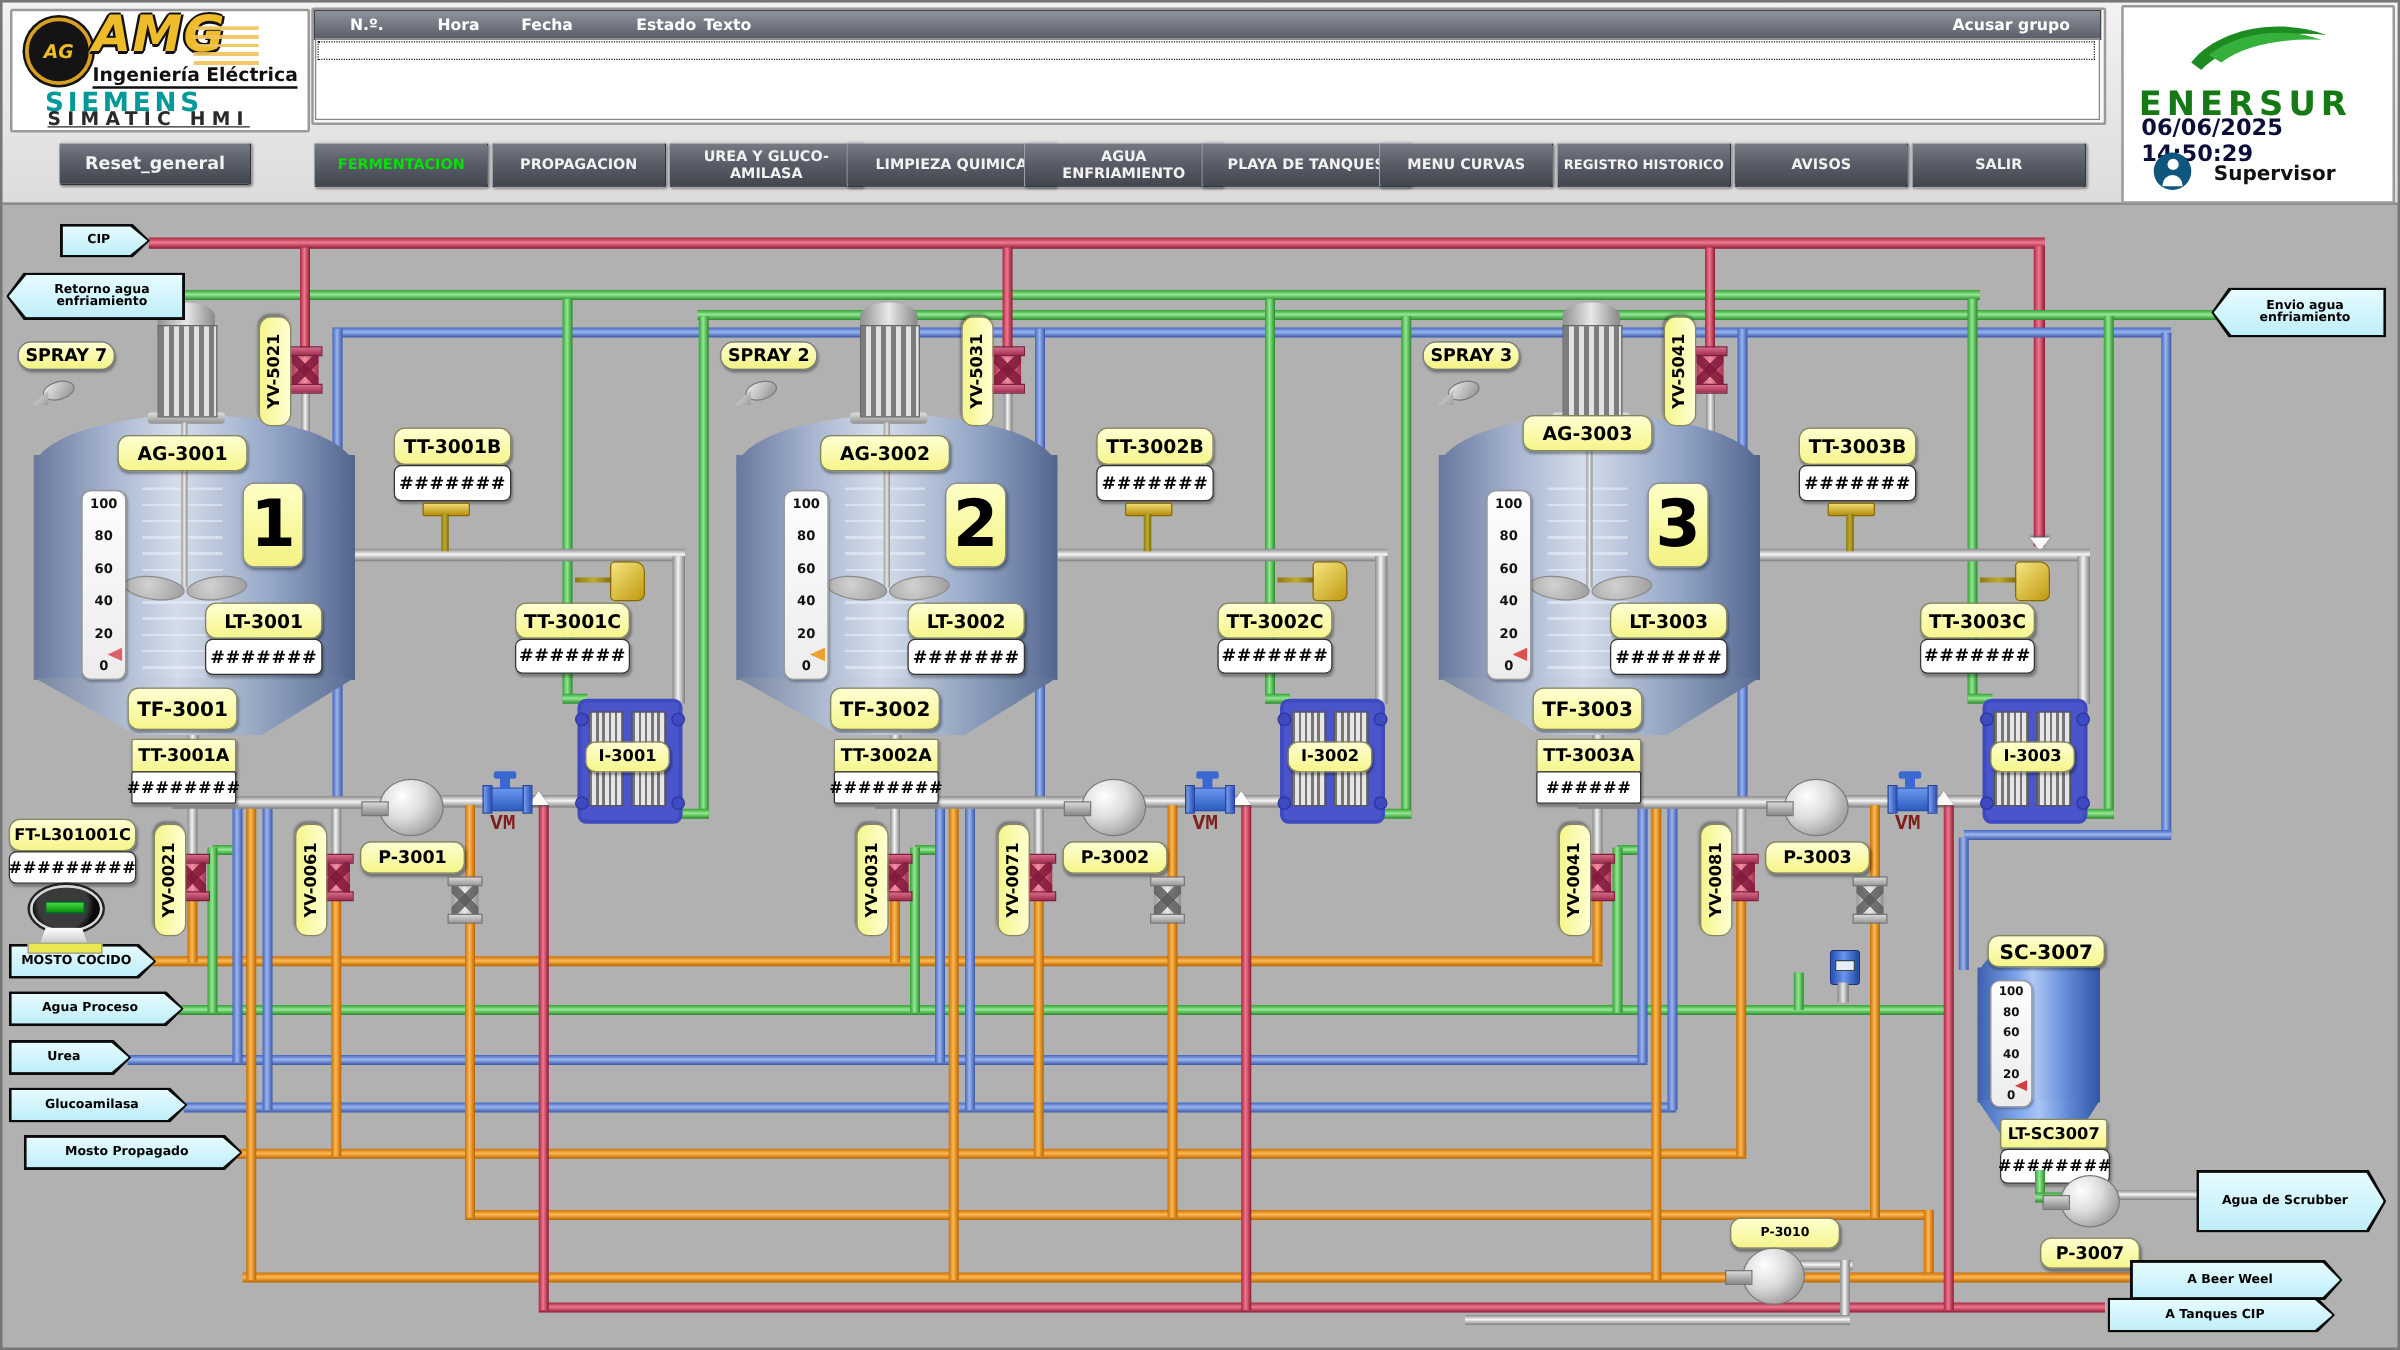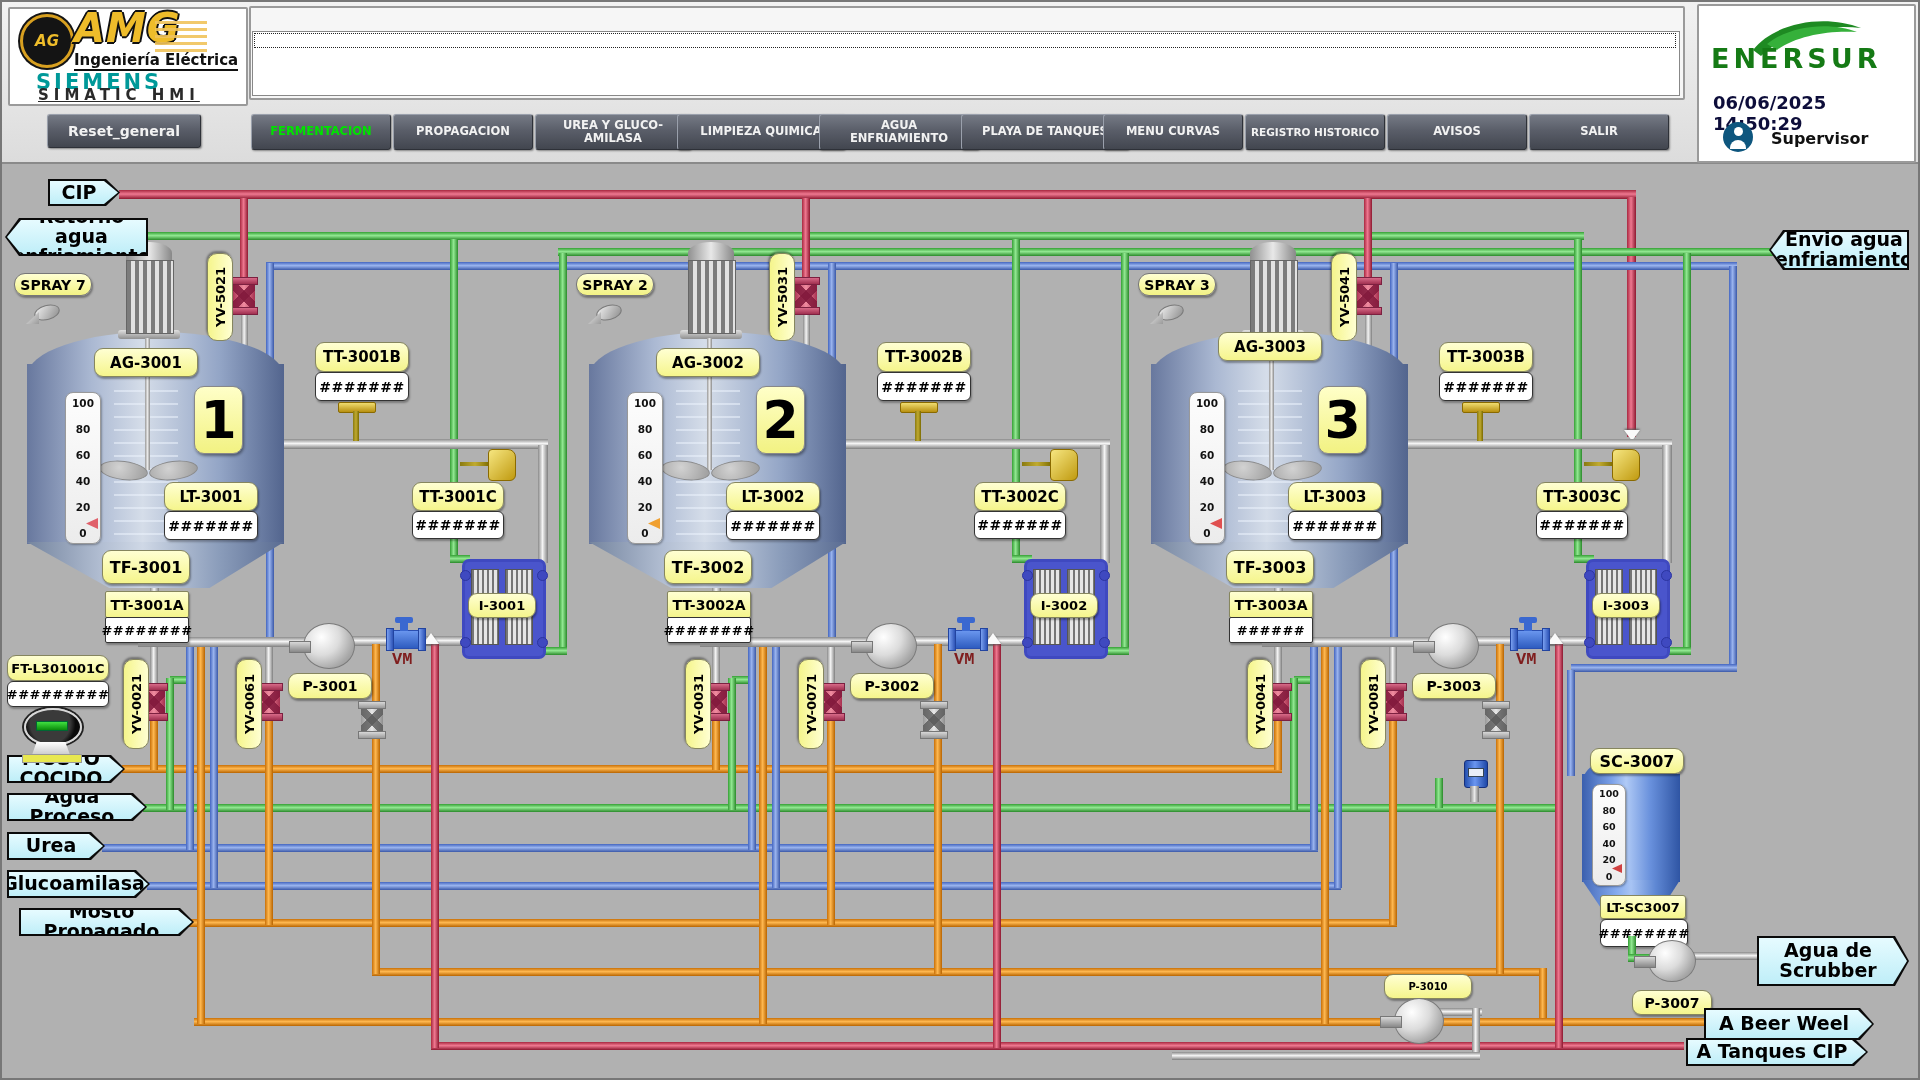--- a/index.html
+++ b/index.html
@@ -36,21 +36,21 @@
     box-shadow:1px 2px 2px rgba(0,0,0,.35);color:#000;font-weight:bold;font-size:15px;display:flex;align-items:center;justify-content:center;white-space:nowrap;}
   .val{position:absolute;background:#fff;border:1px solid #333;border-radius:6px;box-shadow:1px 2px 2px rgba(0,0,0,.3);
     color:#000;font-weight:bold;font-size:14px;letter-spacing:.5px;display:flex;align-items:center;justify-content:center;white-space:nowrap;}
   .vtag{position:absolute;background:linear-gradient(90deg,#ffffd2,#f5f58c);border:1px solid #86865e;border-radius:10px;
     box-shadow:1px 2px 2px rgba(0,0,0,.35);color:#000;font-weight:bold;font-size:13px;writing-mode:vertical-rl;transform:rotate(180deg);
     display:flex;align-items:center;justify-content:center;}
   .pill{position:absolute;background:linear-gradient(180deg,#ffffd2,#f2f284);border:1px solid #777;border-radius:11px;
     box-shadow:1px 2px 2px rgba(0,0,0,.35);color:#000;font-weight:bold;font-size:14px;display:flex;align-items:center;justify-content:center;}
   .flag{position:absolute;background:#0a0a0a;filter:drop-shadow(2px 2px 2px rgba(0,0,0,.4));}
   .flag>i{position:absolute;inset:2px;background:linear-gradient(180deg,#e6fbff,#bfeef8);display:flex;align-items:center;justify-content:center;
-    font-style:normal;font-weight:bold;font-size:19px;color:#000;text-align:center;line-height:1.05;}
+    font-style:normal;font-weight:bold;font-size:10px;color:#000;text-align:center;line-height:1.05;}
   .flag.fr,.flag.fr>i{clip-path:polygon(0 0,calc(100% - 14px) 0,100% 50%,calc(100% - 14px) 100%,0 100%);}
   .flag.fr>i{padding-right:10px;}
   .flag.fl,.flag.fl>i{clip-path:polygon(14px 0,100% 0,100% 100%,14px 100%,0 50%);}
   .flag.fl>i{padding-left:10px;}
   
   .ph{position:absolute;height:8px;background:linear-gradient(180deg,var(--d),var(--l) 45%,var(--d2));}
   .pv{position:absolute;width:8px;background:linear-gradient(90deg,var(--d),var(--l) 45%,var(--d2));}
   .c-red{--d:#a82840;--l:#ef7890;--d2:#8d1830;}
   .c-green{--d:#35a035;--l:#92e892;--d2:#2a8a2a;}
   .c-blue{--d:#4466c0;--l:#9ab4ee;--d2:#3a58a8;}
@@ -110,40 +110,48 @@
       <div class="amg-circle" style="left:10px;top:5px;width:48px;height:48px;">AG</div>
       <div class="abs amg-title" style="left:64px;top:-4px;">AMG</div>
       <div class="speed" style="left:145px;top:12px;width:52px;height:32px;"></div>
       <div class="abs amg-sub" style="left:64px;top:42px;">Ingeniería Eléctrica</div>
       <div class="abs siemens" style="left:26px;top:61px;">SIEMENS</div>
       <div class="abs simatic" style="left:28px;top:77px;">SIMATIC HMI</div>
     </div>
     <div class="btn" style="left:45px;top:112px;width:152px;height:32px;font-size:14px;">Reset_general</div>
 
     <div class="panel" style="left:247px;top:4px;width:1432px;height:90px;background:#f6f6f6;"></div>
+    <div class="alarmbar" style="left:249px;top:6px;width:1428px;height:22px;">
+      <span class="alarm-col" style="left:28px;">N.º.</span>
+      <span class="alarm-col" style="left:98px;">Hora</span>
+      <span class="alarm-col" style="left:165px;">Fecha</span>
+      <span class="alarm-col" style="left:257px;">Estado</span>
+      <span class="alarm-col" style="left:311px;">Texto</span>
+      <span class="alarm-col" style="left:1310px;">Acusar grupo</span>
+    </div>
     <div class="alarm-list" style="left:250px;top:29px;width:1426px;height:63px;"></div>
     <div class="alarm-row" style="left:252px;top:31px;width:1420px;height:13px;"></div>
 
     <div class="btn active" style="left:249px;top:112px;width:138px;height:34px;">FERMENTACION</div>
     <div class="btn" style="left:391px;top:112px;width:138px;height:34px;">PROPAGACION</div>
     <div class="btn" style="left:533px;top:112px;width:138px;height:34px;padding:0 8px;">UREA Y GLUCO-AMILASA</div>
     <div class="btn" style="left:675px;top:112px;width:138px;height:34px;padding:0 14px;">LIMPIEZA QUIMICA</div>
     <div class="btn" style="left:817px;top:112px;width:138px;height:34px;padding:0 10px;">AGUA ENFRIAMIENTO</div>
     <div class="btn" style="left:959px;top:112px;width:138px;height:34px;padding:0 14px;">PLAYA DE TANQUES</div>
     <div class="btn" style="left:1101px;top:112px;width:138px;height:34px;">MENU CURVAS</div>
     <div class="btn" style="left:1243px;top:112px;width:138px;height:34px;font-size:10.5px;">REGISTRO HISTORICO</div>
     <div class="btn" style="left:1385px;top:112px;width:138px;height:34px;">AVISOS</div>
     <div class="btn" style="left:1527px;top:112px;width:138px;height:34px;">SALIR</div>
 
     <div class="panel" style="left:1695px;top:2px;width:215px;height:155px;">
       <svg width="120" height="44" style="position:absolute;left:48px;top:8px;">
         <path d="M6,36 C28,8 78,0 114,14 C80,10 38,18 14,42 Z" fill="#1e8a22"></path>
         <path d="M20,30 C45,10 85,8 110,18 C82,16 48,22 30,36 Z" fill="#35b03a"></path>
       </svg>
-      <div class="abs enersur-name" style="left:12px;top:37px;">ENERSUR</div>
+      <div class="abs enersur-name" style="left:12px;top:62px;">ENERSUR</div>
       <div class="abs datetime" style="left:14px;top:86px;">06/06/2025 14:50:29</div>
       <div class="person" style="left:24px;top:116px;width:30px;height:30px;"></div>
       <div class="abs user" style="left:72px;top:123px;">Supervisor</div>
     </div>
   </div>
 
   <div class="ph c-red" style="left:117px;top:188px;width:1517px;height:9px;"></div>
   <div class="pv c-red" style="left:1625px;top:195px;height:240px;width:9px;"></div>
   <div class="arwd" style="left:1622px;top:428px;"></div>
   <div class="ph c-green" style="left:145px;top:230px;width:1437px;"></div>

